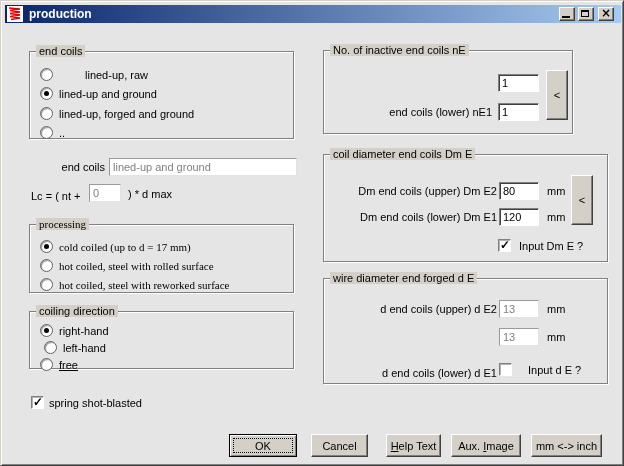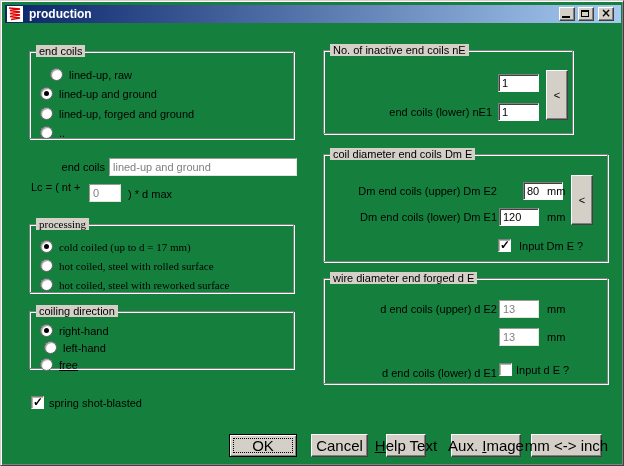--- a/index.html
+++ b/index.html
@@ -3,21 +3,21 @@
 <meta charset="utf-8">
 <style>
   html,body{margin:0;padding:0;}
   body{
     width:624px;height:466px;
     font-family:"Liberation Sans",sans-serif;font-size:11px;color:#000;
     background:#d4d0c8;overflow:hidden;
   }
   .window{
     position:relative;width:624px;height:466px;box-sizing:border-box;
-    background:#15803d;
+    background:#e5e5e5;
     border:1px solid;border-color:#d4d0c8 #404040 #404040 #d4d0c8;
     box-shadow:inset 1px 1px 0 #ffffff, inset -1px -1px 0 #808080;
   }
   
   .titlebar{
     position:absolute;left:4px;top:4px;width:616px;height:18px;
     background:linear-gradient(to right,#0a246a,#a6caf0);
   }
   .app-icon{position:absolute;left:2px;top:1px;width:16px;height:16px;}
   .title-text{
@@ -69,21 +69,21 @@
     padding:1px 3px;outline:none;
   }
   .tinput.disabled{color:#808080;box-shadow:none;border-color:#9a9a9a #e6e3de #e6e3de #9a9a9a;}
   .label{position:absolute;white-space:nowrap;}
   .r-label{position:absolute;text-align:right;white-space:nowrap;}
   
   .btn{
     position:absolute;box-sizing:border-box;background:#d4d0c8;
     border:1px solid;border-color:#fff #404040 #404040 #fff;
     box-shadow:inset -1px -1px 0 #808080;
-    font-family:"Liberation Sans",sans-serif;font-size:15px;color:#000;
+    font-family:"Liberation Sans",sans-serif;font-size:11px;color:#000;
     display:flex;align-items:center;justify-content:center;cursor:default;white-space:nowrap;
   }
   .btn.default{
     border:1px solid #000;
     box-shadow:inset 1px 1px 0 #fff, inset -1px -1px 0 #808080;
   }
   .btn.default::after{
     content:"";position:absolute;left:3px;right:3px;top:3px;bottom:3px;border:1px dotted #000;
   }
   .copy-btn{font-size:11px;}
@@ -108,42 +108,42 @@
     <span class="tb-btn tb-max">
         <span class="glyph-max"></span>
       </span>
     <span class="tb-btn tb-close">
         <span class="glyph-close">×</span>
       </span>
   </div>
 
   <div class="groupbox" style="left:28px;top:50px;width:265px;height:88px;">
     <span class="gb-title">end coils</span>
-    <div class="opt" style="left:20px;top:16px;">
+    <div class="opt" style="left:10px;top:16px;gap:26px;">
       <span class="radio"></span>
       <span>lined-up, raw</span>
     </div>
     <div class="opt" style="left:10px;top:35px;">
       <span class="radio selected"></span>
       <span>lined-up and ground</span>
     </div>
     <div class="opt" style="left:10px;top:55px;">
       <span class="radio"></span>
       <span>lined-up, forged and ground</span>
     </div>
     <div class="opt" style="left:10px;top:74px;">
       <span class="radio"></span>
       <span>..</span>
     </div>
   </div>
 
   <span class="r-label" style="left:28px;top:160px;width:76px;">end coils</span>
   <input class="tinput disabled" style="left: 108px; top: 157px; width: 188px;" readonly="" value="lined-up and ground">
 
-  <span class="label" style="left:30px;top:180px;">Lc = ( nt +</span>
+  <span class="label" style="left:30px;top:189px;">Lc = ( nt +</span>
   <input class="tinput disabled" style="left: 88px; top: 183px; width: 32px;" readonly="" value="0">
   <span class="label" style="left:127px;top:187px;">) * d max</span>
 
   <div class="groupbox" style="left:28px;top:223px;width:265px;height:69px;font-family:Liberation Serif, serif;">
     <span class="gb-title">processing</span>
     <div class="opt" style="left:10px;top:15px;">
       <span class="radio selected"></span>
       <span>cold coiled (up to d = 17 mm)</span>
     </div>
     <div class="opt" style="left:10px;top:53px;">
@@ -179,45 +179,45 @@
     <span class="gb-title">No. of inactive end coils nE</span>
     <input class="tinput" style="left: 174px; top: 23px; width: 41px;" value="1">
     <span class="r-label" style="left:8px;top:55px;width:160px;">end coils (lower) nE1</span>
     <input class="tinput" style="left: 174px; top: 52px; width: 41px;" value="1">
     <div class="btn copy-btn" style="left:222px;top:19px;width:22px;height:50px;">&lt;</div>
   </div>
 
   <div class="groupbox" style="left:322px;top:153px;width:285px;height:108px;">
     <span class="gb-title">coil diameter end coils Dm E</span>
     <span class="r-label" style="left:8px;top:30px;width:165px;">Dm end coils (upper) Dm E2</span>
-    <input class="tinput" style="left: 175px; top: 27px; width: 40px; margin-left: 24px;" value="80">
+    <input class="tinput" style="left: 175px; top: 27px; width: 40px;" value="80">
     <span class="label" style="left:223px;top:30px;">mm</span>
     <span class="r-label" style="left:8px;top:56px;width:165px;">Dm end coils (lower) Dm E1</span>
     <input class="tinput" style="left: 175px; top: 53px; width: 40px;" value="120">
     <span class="label" style="left:223px;top:56px;">mm</span>
     <div class="btn copy-btn" style="left:247px;top:20px;width:22px;height:50px;">&lt;</div>
     <span class="checkbox checked" style="left:174px;top:84px;"></span>
     <span class="label" style="left:195px;top:85px;">Input Dm E ?</span>
   </div>
 
   <div class="groupbox" style="left:322px;top:277px;width:285px;height:106px;">
     <span class="gb-title">wire diameter end forged d E</span>
     <span class="r-label" style="left:8px;top:24px;width:165px;">d end coils (upper) d E2</span>
     <input class="tinput disabled" style="left: 175px; top: 21px; width: 40px;" readonly="" value="13">
     <span class="label" style="left:223px;top:24px;">mm</span>
     <span class="r-label" style="left:8px;top:40px;width:165px;margin-top:48px;">d end coils (lower) d E1</span>
     <input class="tinput disabled" style="left: 175px; top: 49px; width: 40px;" readonly="" value="13">
     <span class="label" style="left:223px;top:52px;">mm</span>
     <span class="checkbox" style="left:175px;top:84px;"></span>
-    <span class="label" style="left:192px;top:85px;">Input d E ?</span>
+    <span class="label" style="left:204px;top:85px;">Input d E ?</span>
   </div>
 
   <div class="btn default" style="left:228px;top:433px;width:68px;height:23px;">OK</div>
   <div class="btn" style="left:310px;top:433px;width:57px;height:23px;">Cancel</div>
-  <div class="btn" style="left:385px;top:433px;width:40px;height:23px;">
+  <div class="btn" style="left:385px;top:433px;width:55px;height:23px;">
       <span><u>H</u><span>elp Text</span></span>
     </div>
   <div class="btn" style="left:450px;top:433px;width:70px;height:23px;">
       <span><span>Aux. </span><u>I</u><span>mage</span></span>
     </div>
   <div class="btn" style="left:530px;top:433px;width:71px;height:23px;">mm &lt;-&gt; inch</div>
 
 </div>
 
 </body></html>

